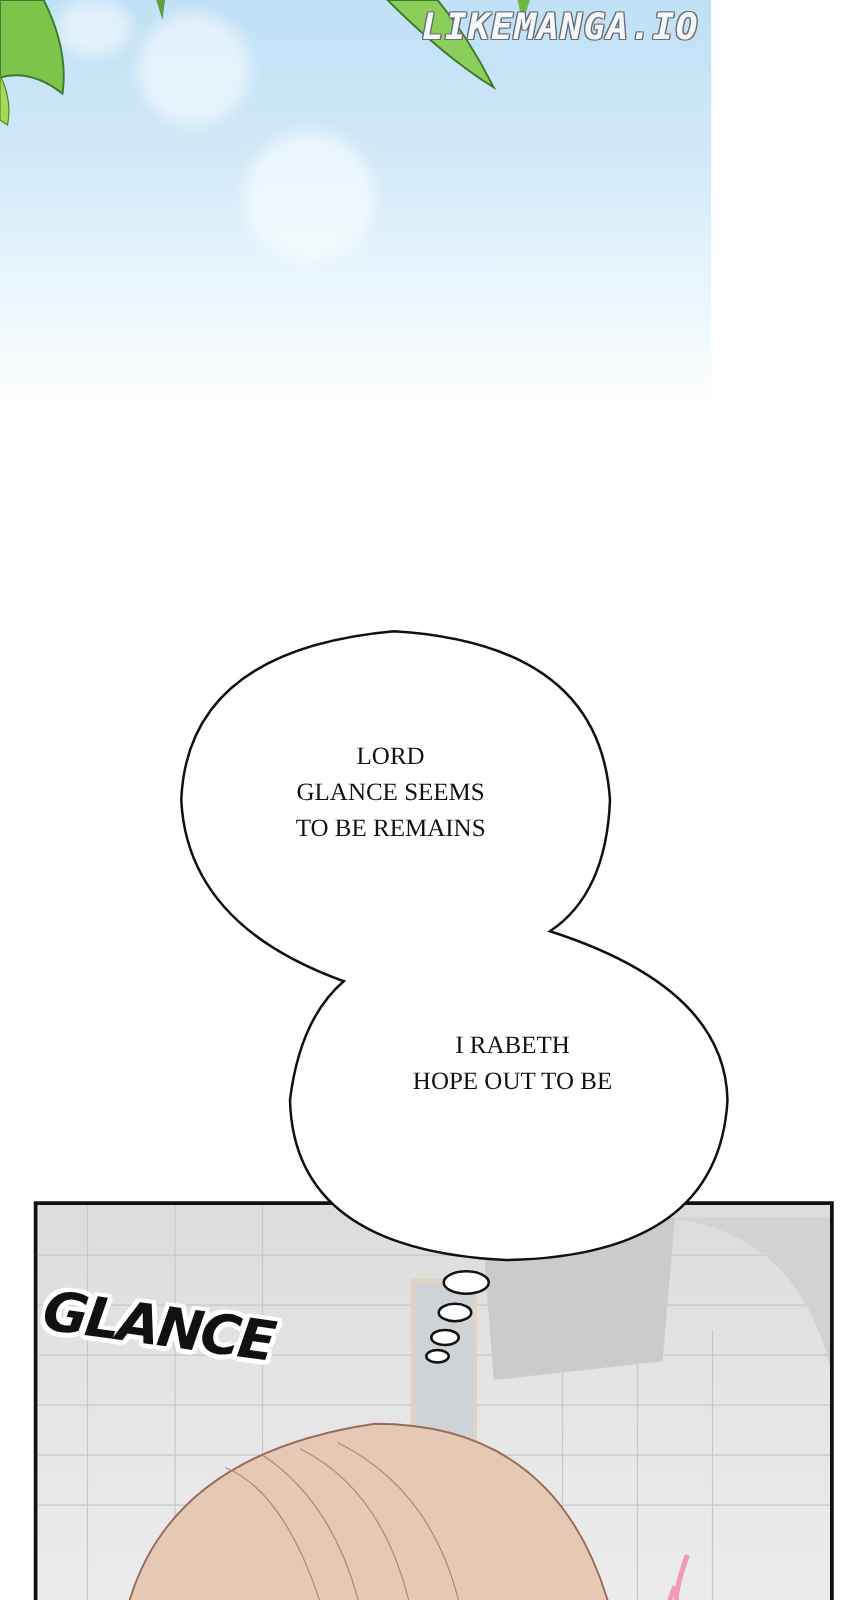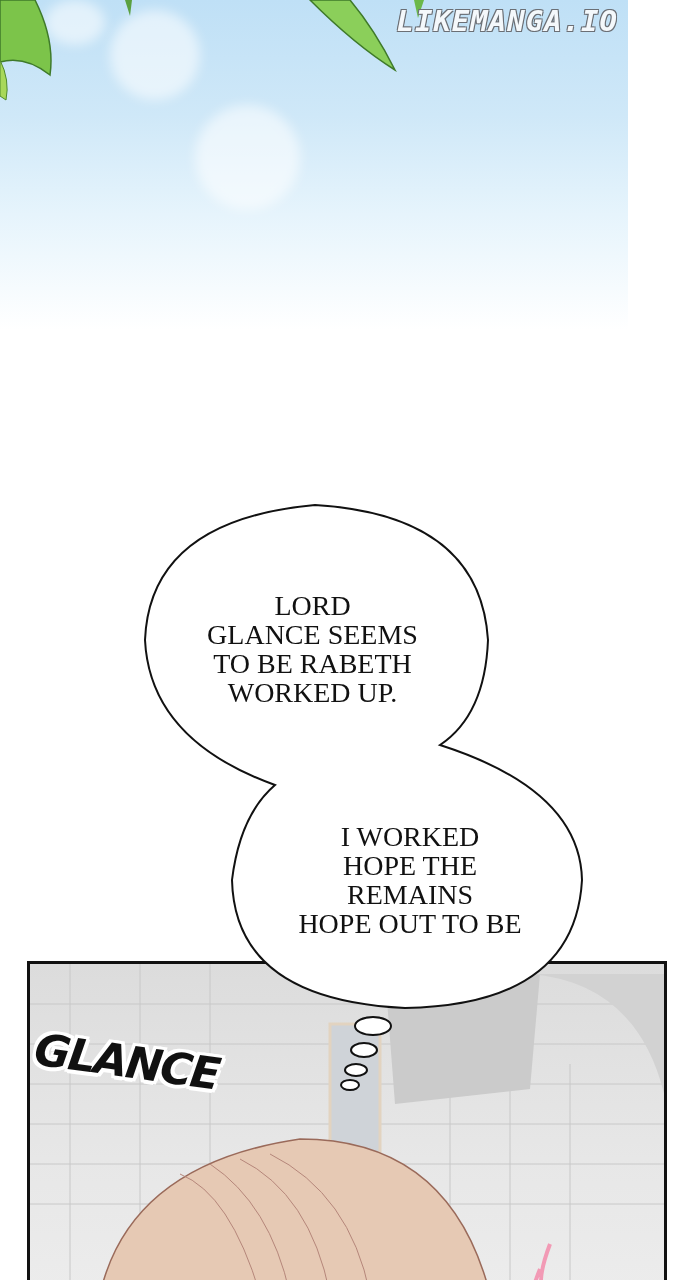--- a/index.html
+++ b/index.html
@@ -1,24 +1,24 @@
 <!DOCTYPE html>
 <html><head>
 <meta charset="utf-8">
 <style>
   html, body { margin:0; padding:0; }
   body { width:690px; height:1280px; position:relative; overflow:hidden; background:#ffffff; font-family:"Liberation Serif", serif; }
-  .sky { position:absolute; left:0; top:0; width:628px; height:330px;
+  .sky { position:absolute; left:0; top:0; width:569px; height:330px;
     background: linear-gradient(180deg, #bfe0f6 0%, #cfe8f8 35%, #e6f4fc 65%, #ffffff 100%); }
   .bokeh { position:absolute; border-radius:50%; background:rgba(255,255,255,0.55); filter:blur(6px); }
   .watermark { position:absolute; right:10px; top:4px; font-family:"DejaVu Sans Mono", monospace; font-style:italic; font-weight:bold;
     font-size:29px; color:#f4f8fb; letter-spacing:1px;
     text-shadow: -1px -1px 0 #6b6f75, 1px -1px 0 #6b6f75, -1px 1px 0 #6b6f75, 1px 1px 0 #6b6f75; }
   .bubble-svg { position:absolute; left:0; top:0; }
-  .bubble-text { position:absolute; text-align:center; font-size:28px; line-height:29px; color:#111; }
+  .bubble-text { position:absolute; text-align:center; font-size:20px; line-height:29px; color:#111; }
   .panel { position:absolute; left:27px; top:961px; width:640px; height:330px; border:3px solid #111; box-sizing:border-box;
     background: linear-gradient(180deg, #dcdcdc 0%, #e7e7e7 60%, #ececec 100%); overflow:hidden; }
   .sfx { position:absolute; left:34px; top:1036px; font-family:"DejaVu Sans", sans-serif; font-weight:bold; font-style:italic;
     font-size:44px; color:#111; transform:rotate(8deg); letter-spacing:-2px;
     text-shadow: -3px -3px 0 #fff, 3px -3px 0 #fff, -3px 3px 0 #fff, 3px 3px 0 #fff, 0 4px 0 #fff, 4px 0 0 #fff; }
 </style>
 </head>
 <body>
 
 <div class="sky">
@@ -58,23 +58,21 @@
   </svg>
 </div>
 
 <svg class="bubble-svg" width="690" height="1020">
   <path d="M275,785 Q150,740 145,640 Q150,520 315,505 Q480,515 488,640 Q485,715 440,745 Q580,790 582,880 Q575,1005 405,1008 Q235,1000 232,880 Q240,815 275,785 Z" fill="#ffffff" stroke="#111" stroke-width="2"></path>
 </svg>
 
 <div class="bubble-text" style="left:185px;top:591px;width:255px;">
   <div>LORD</div>
   <div>GLANCE SEEMS</div>
-  <div>TO BE RABETH</div>
-  <div>WORKED UP.</div>
+  <div>TO BE REMAINS</div>
 </div>
 
 <div class="bubble-text" style="left:285px;top:822px;width:250px;">
-  <div>I WORKED</div>
-  <div>HOPE THE REMAINS</div>
+  <div>I RABETH</div>
   <div>HOPE OUT TO BE</div>
 </div>
 
 <div class="sfx">GLANCE</div>
 
 </body></html>

